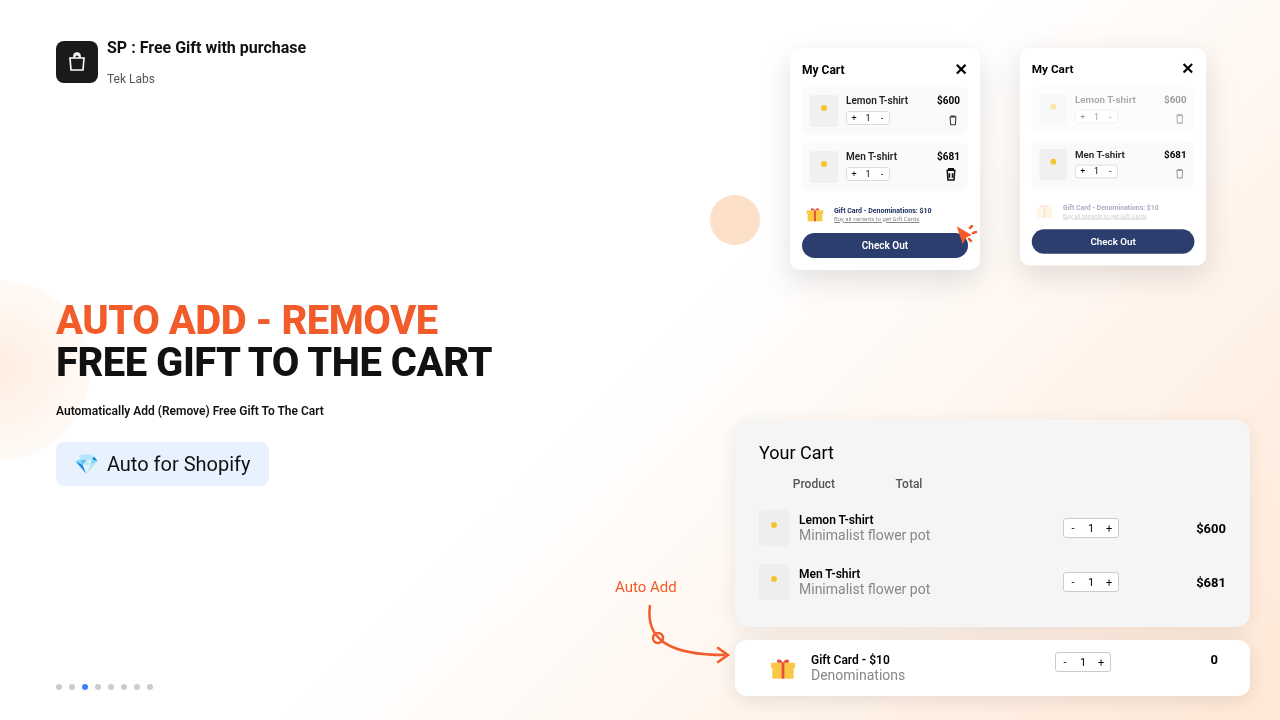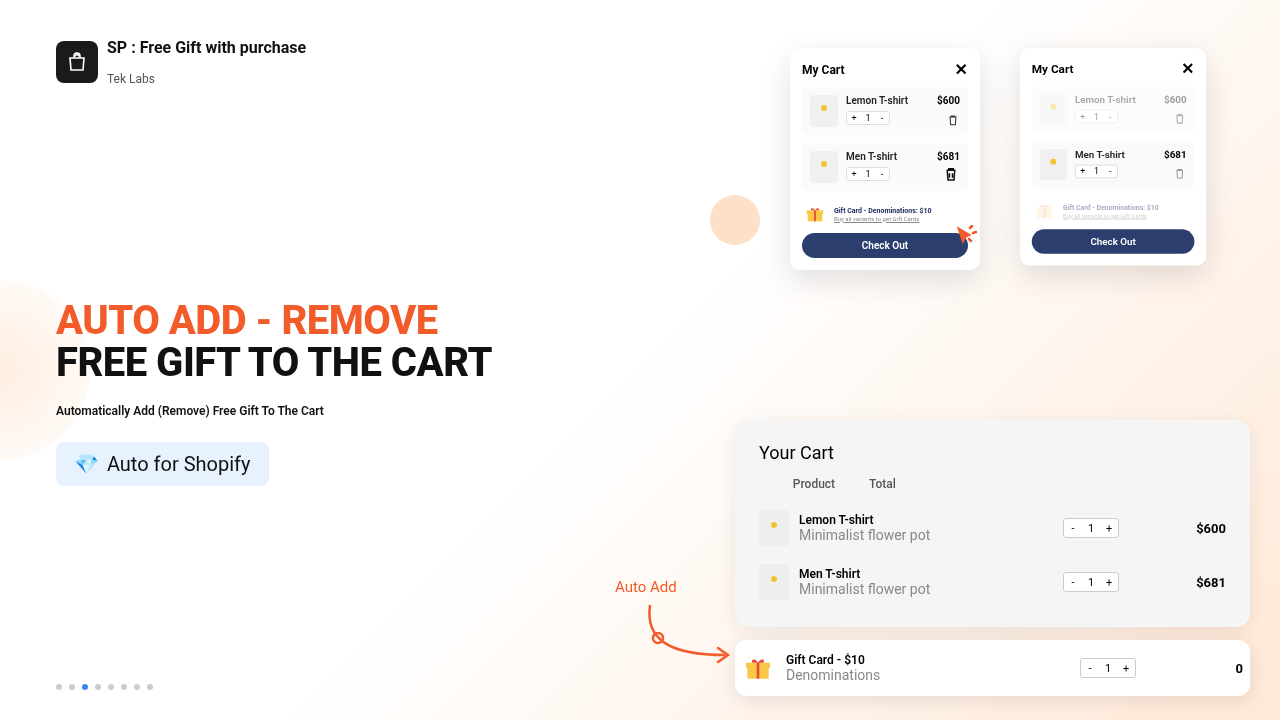--- a/index.html
+++ b/index.html
@@ -40,32 +40,32 @@
 .gift-icon{width:22px;height:22px;flex-shrink:0}
 .gift-text{font-size:7px;font-weight:700;color:#1a2b5c}
 .gift-sub{font-size:6px;color:#888;text-decoration:underline}
 .checkout-btn{background:#2c3e6e;color:#fff;text-align:center;border-radius:14px;padding:7px;font-size:10px;font-weight:600}
 .click-cursor{position:absolute;left:955px;top:225px;color:#f25b2a;font-size:20px}
 .big-cart{position:absolute;left:735px;top:420px;width:515px;background:#f5f5f5;border-radius:14px;padding:22px 24px 18px;box-shadow:0 4px 20px rgba(0,0,0,.08)}
 .bc-title{font-size:18px;font-weight:400;margin-bottom:14px}
 .bc-headers{display:flex;font-size:12px;color:#555;font-weight:500;margin-bottom:10px}
 .bc-h-prod{flex:1}
 .bc-h-qty{width:110px;text-align:center}
-.bc-h-tot{width:80px;text-align:left}
+.bc-h-tot{width:80px;text-align:center}
 .bc-row{display:flex;align-items:center;padding:9px 0}
 .bc-prod{flex:1;display:flex;align-items:center;gap:10px}
 .bc-thumb{width:30px;height:36px;background:#eee;border-radius:4px;position:relative}
 .bc-thumb::after{content:"";position:absolute;width:6px;height:6px;background:#f4c430;border-radius:50%;left:12px;top:12px}
 .bc-name{font-size:12px;font-weight:600}
 .bc-sub{font-size:14px;color:#888}
 .bc-qty{width:110px;display:flex;justify-content:center}
 .bc-qtybox{display:inline-flex;border:1px solid #ccc;border-radius:3px;background:#fff;height:20px;align-items:center}
 .bc-qtybox span{width:18px;text-align:center;font-size:11px}
 .bc-total{width:80px;text-align:right;font-size:13px;font-weight:700}
-.gift-card-row{position:absolute;left:735px;top:640px;width:515px;background:#fff;border-radius:12px;padding:12px 7px;box-shadow:0 4px 20px rgba(0,0,0,.1);display:flex;align-items:center}
+.gift-card-row{position:absolute;left:735px;top:640px;width:515px;background:#fff;border-radius:12px;padding:12px 32px;box-shadow:0 4px 20px rgba(0,0,0,.1);display:flex;align-items:flex-start}
 .gc-prod{flex:1;display:flex;align-items:center;gap:12px}
 .gc-icon{width:32px;height:32px}
 .auto-add-label{position:absolute;left:615px;top:578px;color:#f25b2a;font-size:15px;font-weight:400}
 .arrow{position:absolute;left:640px;top:600px;width:100px;height:70px}
 </style>
 </head>
 <body>
 
 <div class="bg-circle1"></div>
 <div class="bg-circle2"></div>

